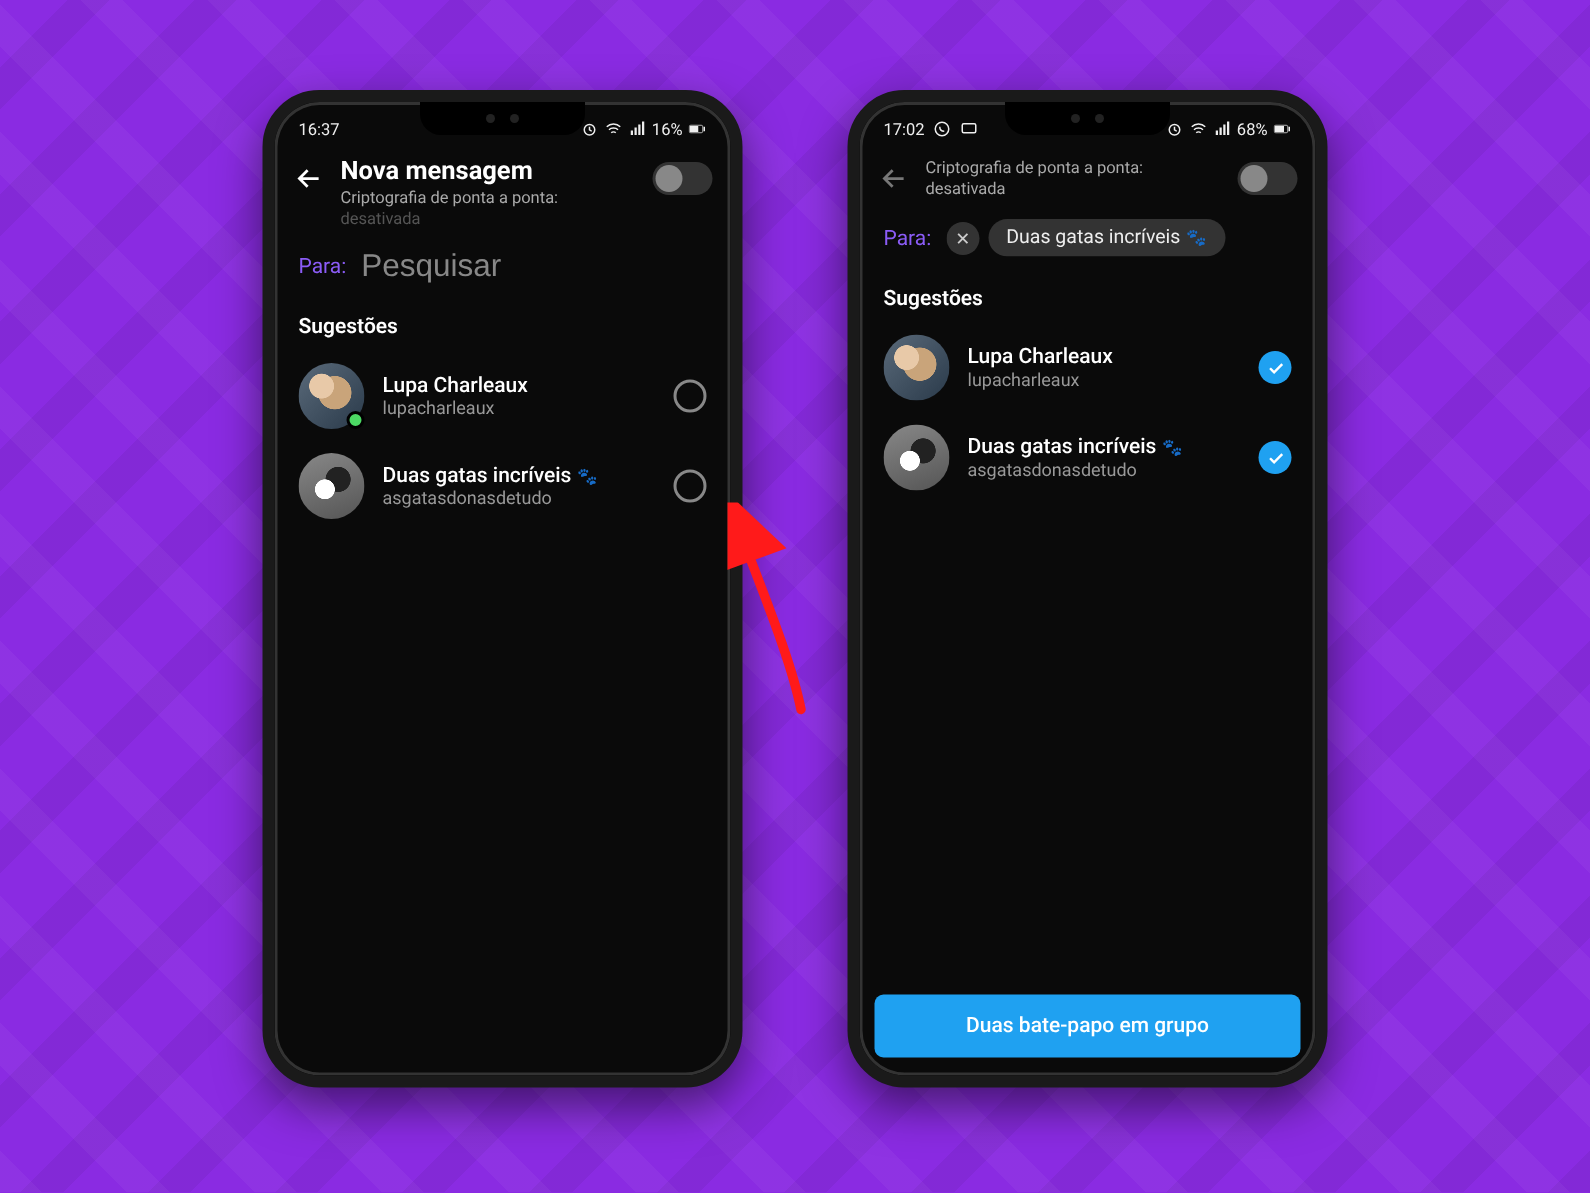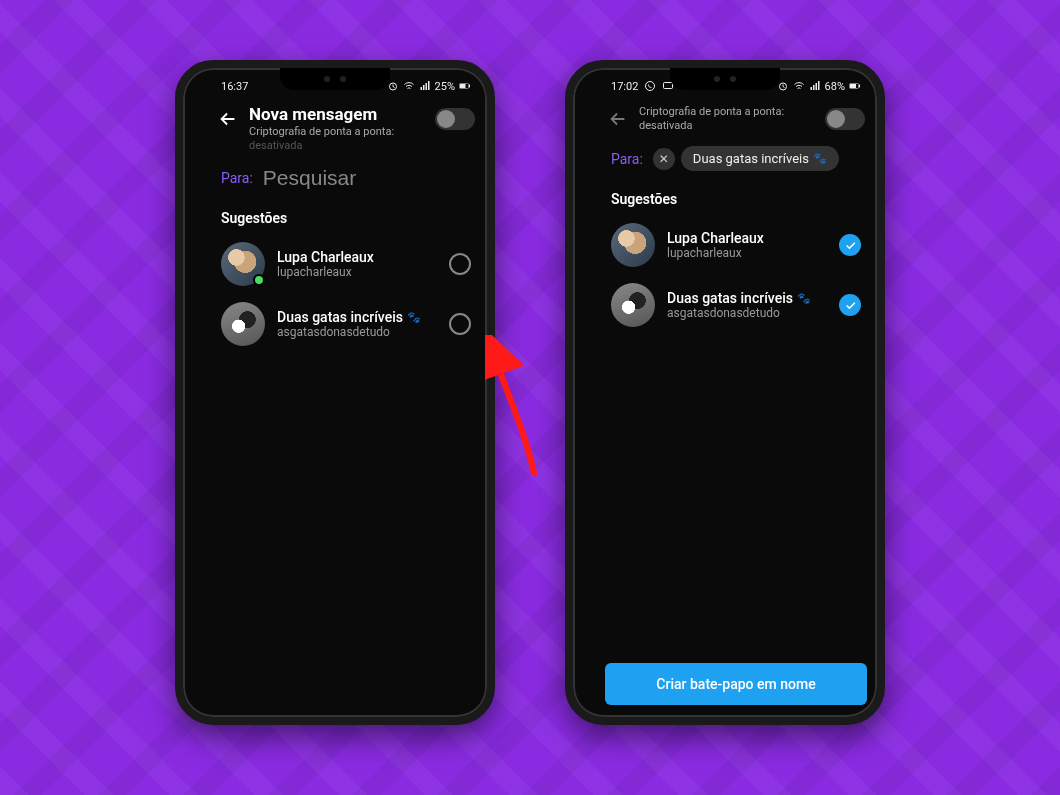--- a/index.html
+++ b/index.html
@@ -41,21 +41,21 @@
     top: 0; left: 50%; transform: translateX(-50%);
     width: 110px; height: 22px;
     background: #000;
     border-bottom-left-radius: 14px;
     border-bottom-right-radius: 14px;
     z-index: 5;
     display:flex; align-items:center; justify-content:center; gap:10px;
   }
   .notch .dot { width:6px;height:6px;border-radius:50%;background:#222; }
 
-  .screen { position:absolute; inset:0; padding: 6px 0 0 0; display:flex; flex-direction:column;margin-left:22px; }
+  .screen { position:absolute; inset:0; padding: 6px 0 0 0; display:flex; flex-direction:column; }
 
   .statusbar {
     display:flex; justify-content:space-between; align-items:center;
     padding: 4px 16px 2px 16px;
     font-size: 11px; color:#eee;
     height: 22px;
   }
   .statusbar .right { display:flex; align-items:center; gap:4px; }
   .sicon { width:12px; height:12px; display:inline-block; }
 
@@ -178,21 +178,21 @@
             </svg>
           <svg class="sicon" viewBox="0 0 24 24" fill="#eee">
               <path d="M3 9c5-5 13-5 18 0M6 13c3-3 9-3 12 0M9 17c1.5-1.5 4.5-1.5 6 0" stroke="#eee" stroke-width="2" fill="none"></path>
             </svg>
           <svg class="sicon" viewBox="0 0 24 24" fill="#eee">
               <rect x="3" y="14" width="3" height="6"></rect>
               <rect x="8" y="10" width="3" height="10"></rect>
               <rect x="13" y="6" width="3" height="14"></rect>
               <rect x="18" y="2" width="3" height="18"></rect>
             </svg>
-          <span>25%</span>
+          <span>16%</span>
           <svg class="sicon" viewBox="0 0 24 12" fill="#eee">
               <rect x="1" y="1" width="18" height="10" rx="2" fill="none" stroke="#eee"></rect>
               <rect x="2" y="2" width="11" height="8"></rect>
               <rect x="20" y="3" width="2" height="6"></rect>
             </svg>
         </span>
       </div>
 
       <div class="header">
         <svg class="back-arrow" viewBox="0 0 24 24" fill="none" stroke="#fff" stroke-width="2">
@@ -344,21 +344,21 @@
           </div>
           <div class="c-user">asgatasdonasdetudo</div>
         </div>
         <div class="check">
           <svg viewBox="0 0 24 24" fill="none" stroke="#fff" stroke-width="3">
               <path d="M5 12l5 5L20 7"></path>
             </svg>
         </div>
       </div>
 
-      <div class="bottom-btn">Criar bate-papo em nome</div>
+      <div class="bottom-btn">Duas bate-papo em grupo</div>
 
     </div>
   </div>
 
 </div>
 
 <svg class="arrow-annotation" viewBox="0 0 100 200">
   <defs>
     <marker id="ah" markerWidth="12" markerHeight="12" refX="6" refY="6" orient="auto">
       <path d="M2 2 L10 6 L2 10 Z" fill="#ff1a1a"></path>

